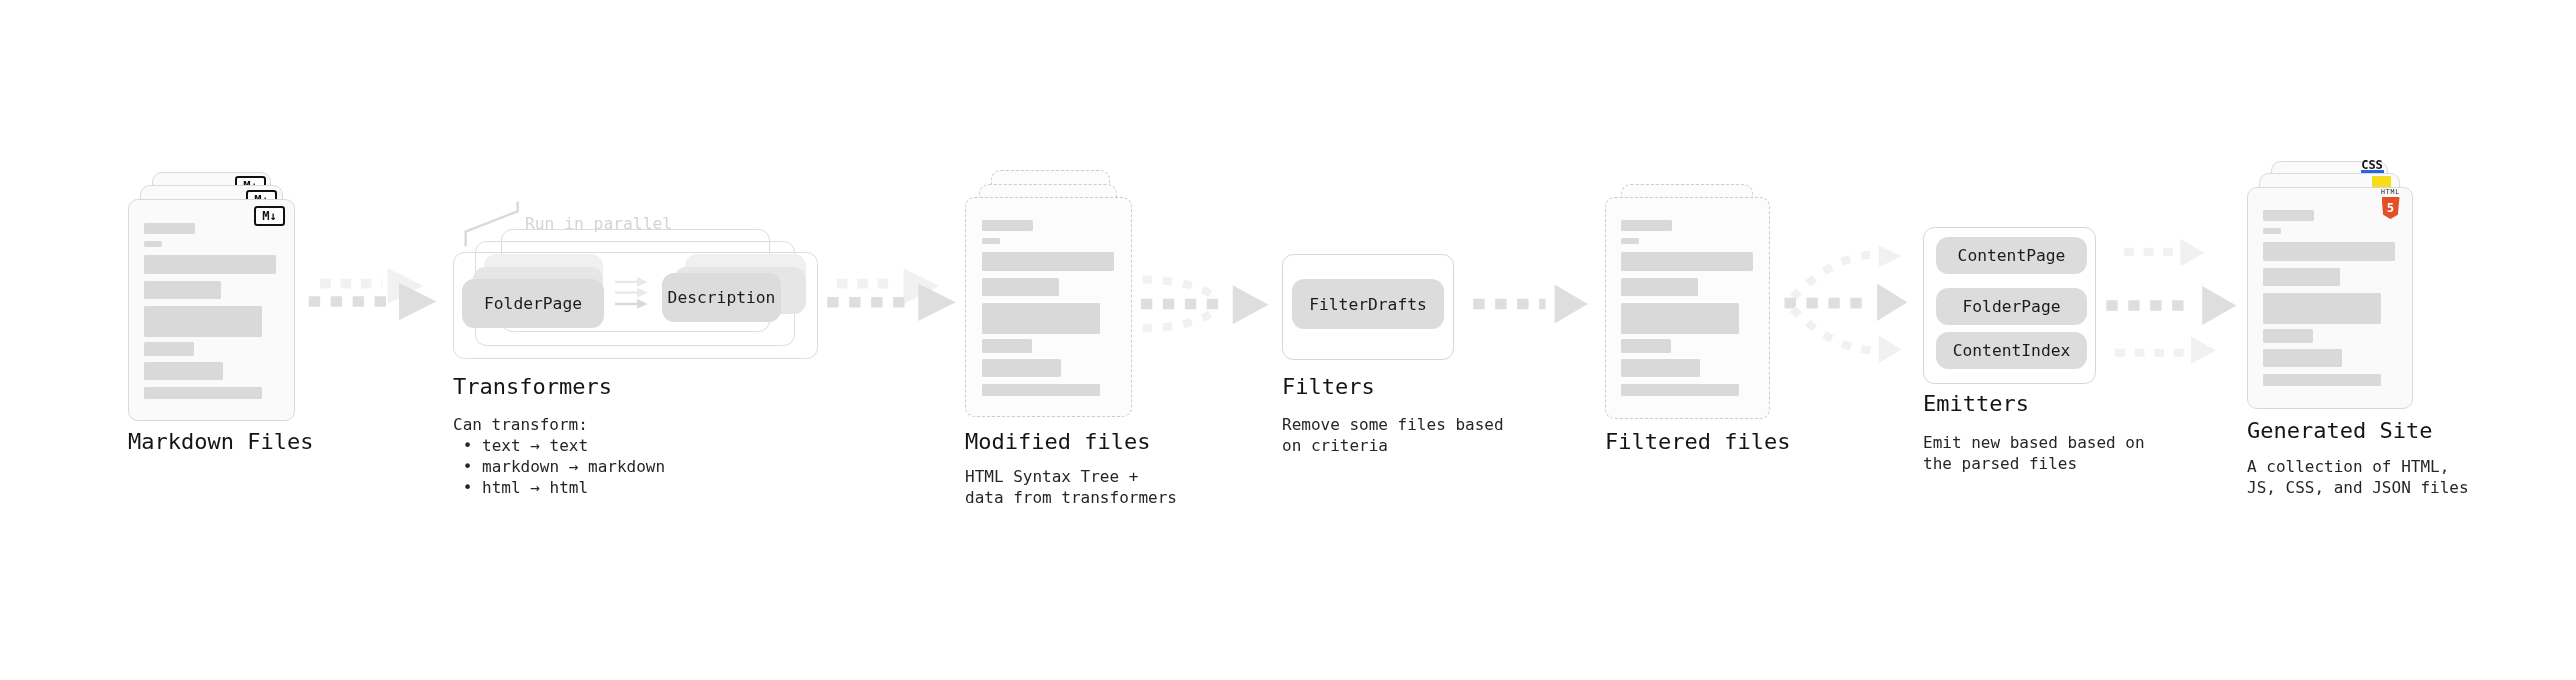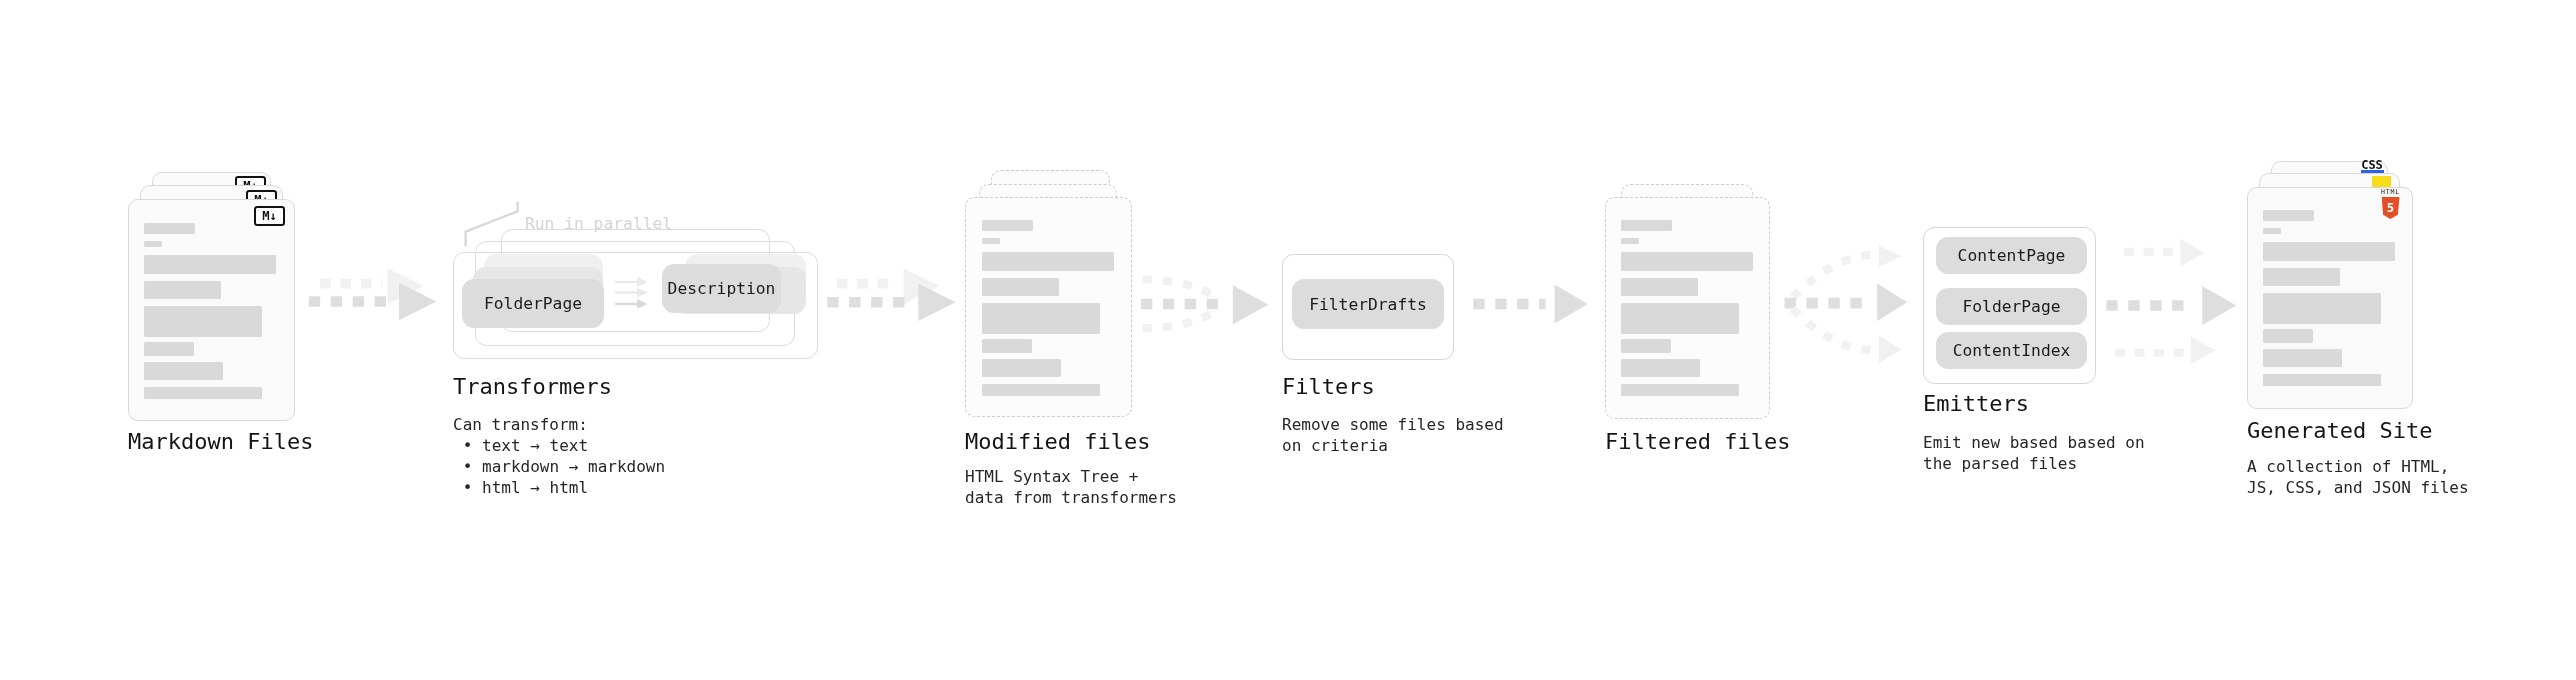--- a/index.html
+++ b/index.html
@@ -131,21 +131,21 @@
     <div class="obox" style="left:501px;top:229px;width:269px;height:103px"></div>
     <div class="obox" style="left:475px;top:241px;width:320px;height:105px"></div>
     <div class="obox" style="left:453px;top:252px;width:365px;height:107px"></div>
 
     <div class="pill ghost2" style="left:484px;top:254px;width:119px;height:46px"></div>
     <div class="pill ghost1" style="left:473px;top:267px;width:130px;height:47px"></div>
     <div class="pill" style="left:462px;top:279px;width:142px;height:49px">FolderPage</div>
 
     <div class="pill ghost2" style="left:685px;top:254px;width:121px;height:46px"></div>
     <div class="pill ghost1" style="left:674px;top:267px;width:132px;height:47px"></div>
-    <div class="pill" style="left:662px;top:264px;width:119px;height:49px">Description</div>
+    <div class="pill" style="left:662px;top:273px;width:119px;height:49px">Description</div>
 
     <div class="title" style="left:453px;top:375px">Transformers</div>
     <div class="desc" style="left:453px;top:414px">
       <div>Can transform:</div>
       <div class="indent">• text → text</div>
       <div class="indent">• markdown → markdown</div>
       <div class="indent">• html → html</div>
     </div>
   </div>
 

